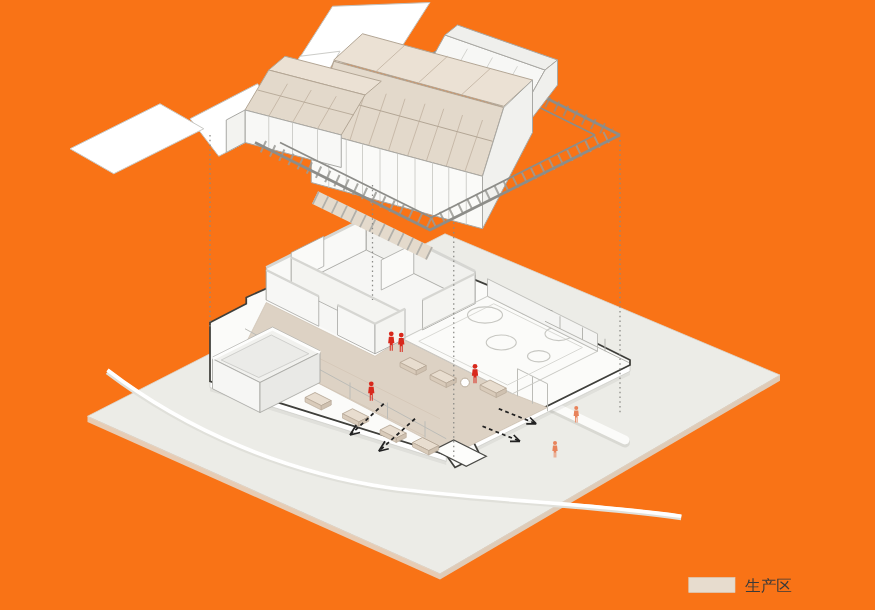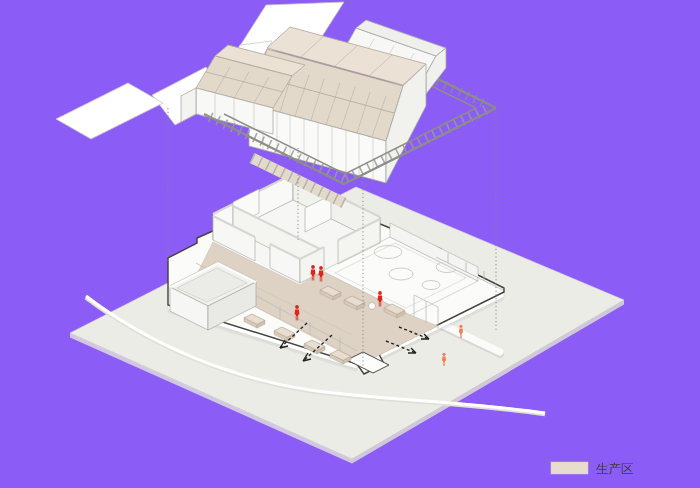--- a/index.html
+++ b/index.html
@@ -1,16 +1,16 @@
 <!DOCTYPE html>
 <html><head>
 <meta charset="utf-8">
 <style>
   html,body{margin:0;padding:0;background:#ffffff;}
-  .canvas{position:relative;width:700px;height:488px;background:#8b5cf6;overflow:hidden;
+  .canvas{position:relative;width:700px;height:488px;background:#f97316;overflow:hidden;
           font-family:"DejaVu Sans","Liberation Sans",sans-serif;}
   svg{display:block;}
   text{font-family:"DejaVu Sans","Liberation Sans",sans-serif;}
 </style>
 </head>
 <body>
 
 <div class="canvas">
 <svg width="700" height="488" viewBox="0 0 700 488">
 

